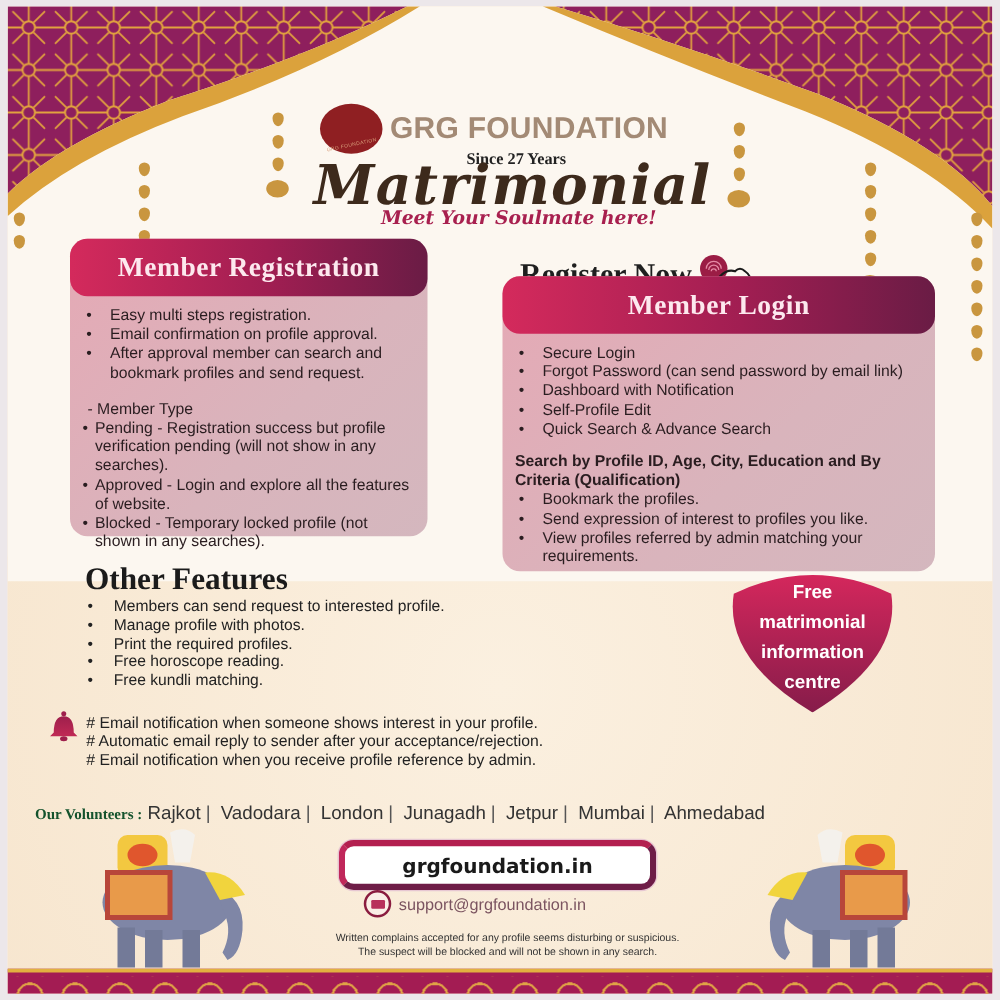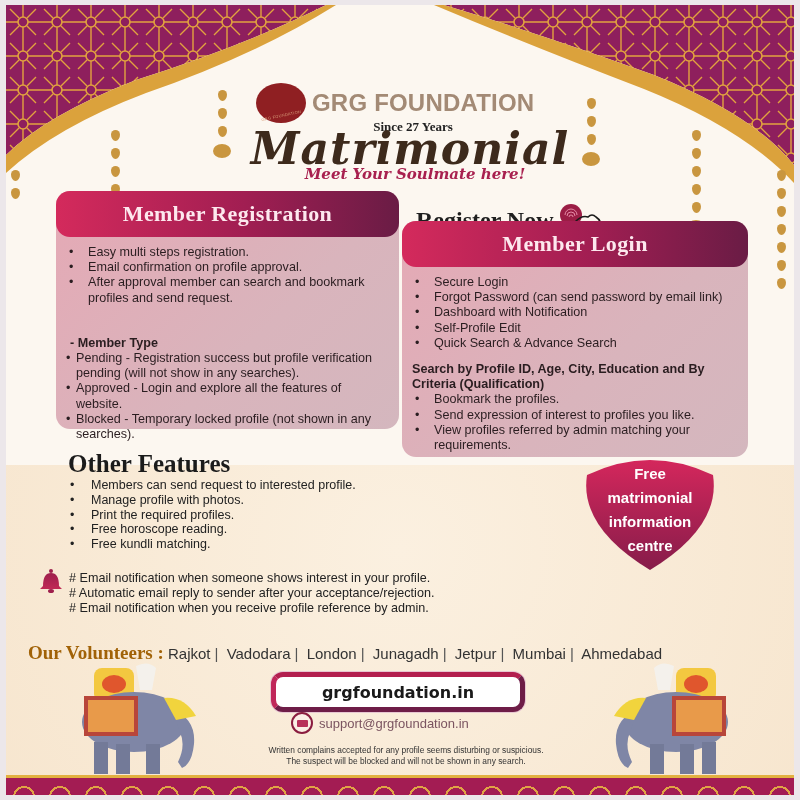--- a/index.html
+++ b/index.html
@@ -55,21 +55,21 @@
     display: flex; align-items: center; justify-content: center;
     font-family: "Liberation Serif", serif; font-weight: 700; font-size: 22px; color: #fde8ee;
     letter-spacing: 0.4px;
   }
   .card-body { position: absolute; left: 10px; right: 10px; font-size: 12.6px; line-height: 15.2px; color: #2a1d20; }
   .card-body ul { list-style: none; }
   .card-body li { position: relative; padding-left: 22px; }
   .card-body li::before { content: "•"; position: absolute; left: 3px; }
   .card-body .tight li { padding-left: 10px; }
   .card-body .tight li::before { left: 0; }
-  .card-body .sub-head { font-weight: 700; margin-top: 30px; padding-left: 4px; }
+  .card-body .sub-head { font-weight: 400; margin-top: 14px; padding-left: 4px; }
   .card-body .bold-line { font-weight: 700; padding-left: 0; margin-top: 11px; }
 
   .register-now {
     position: absolute; left: 410px; top: 198px;
     font-family: "Liberation Serif", serif; font-weight: 700; font-size: 24px; color: #1f1f1f;
     display: flex; align-items: center;
   }
   .fp-icon { margin-left: 4px; }
 
   
@@ -82,21 +82,21 @@
 
   
   .badge { position: absolute; left: 573px; top: 452px; width: 142px; height: 113px; }
   .badge-text {
     position: absolute; left: 0; top: 0; width: 142px; padding-top: 5px; text-align: center;
     font-family: Liberation Sans, sans-serif; font-weight: 700; font-size: 15px; line-height: 24px; color: #fff;
   }
 
   
   .volunteers { position: absolute; left: 22px; top: 637px; font-size: 15px; color: #2b2b2b; white-space: nowrap; }
-  .volunteers .lbl { font-family: "Liberation Serif", serif; font-weight: 700; font-size: 19px; color: #a16207; }
+  .volunteers .lbl { font-family: "Liberation Serif", serif; font-weight: 700; font-size: 12px; color: #14532d; }
   .volunteers .city { color: #333; }
   .volunteers .sep { color: #555; margin: 0 4px; }
 
   .site-btn {
     position: absolute; left: 265px; top: 667px; width: 254px; height: 40px; border-radius: 12px;
     background: #fff; border: 5px solid; border-color: #b31f4f #6e1d47 #6e1d47 #c0275a;
     display: flex; align-items: center; justify-content: center;
     font-family: "DejaVu Sans", sans-serif; font-weight: 700; font-size: 16px; color: #1a1a1a;
     box-shadow: 0 0 0 1px #e7c7d2;
   }
@@ -182,21 +182,21 @@
   <div class="logo-row">
     <div class="logo-circle">
       <span>GRG FOUNDATION</span>
     </div>
     <div class="brand">GRG FOUNDATION</div>
   </div>
   <div class="since">Since 27 Years</div>
   <div class="matrimonial">Matrimonial</div>
   <div class="tagline">Meet Your Soulmate here!</div>
 
-  <div class="card" style="left:50px; top:186px; width:343px; height:238px;">
+  <div class="card" style="left:50px; top:186px; width:286px; height:238px;">
     <div class="card-head">Member Registration</div>
     <div class="card-body" style="top:54px;">
       <ul>
         <li>Easy multi steps registration.</li>
         <li>Email confirmation on profile approval.</li>
         <li>After approval member can search and bookmark profiles and send request.</li>
       </ul>
       <div class="sub-head">- Member Type</div>
       <ul class="tight">
         <li>Pending - Registration success but profile verification pending (will not show in any searches).</li>

